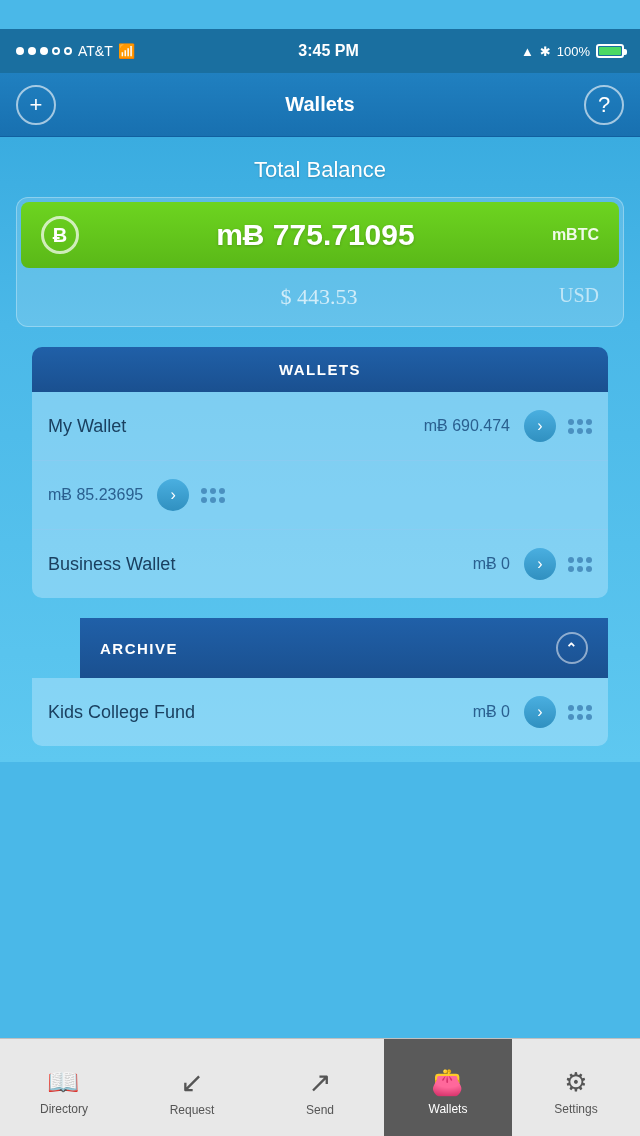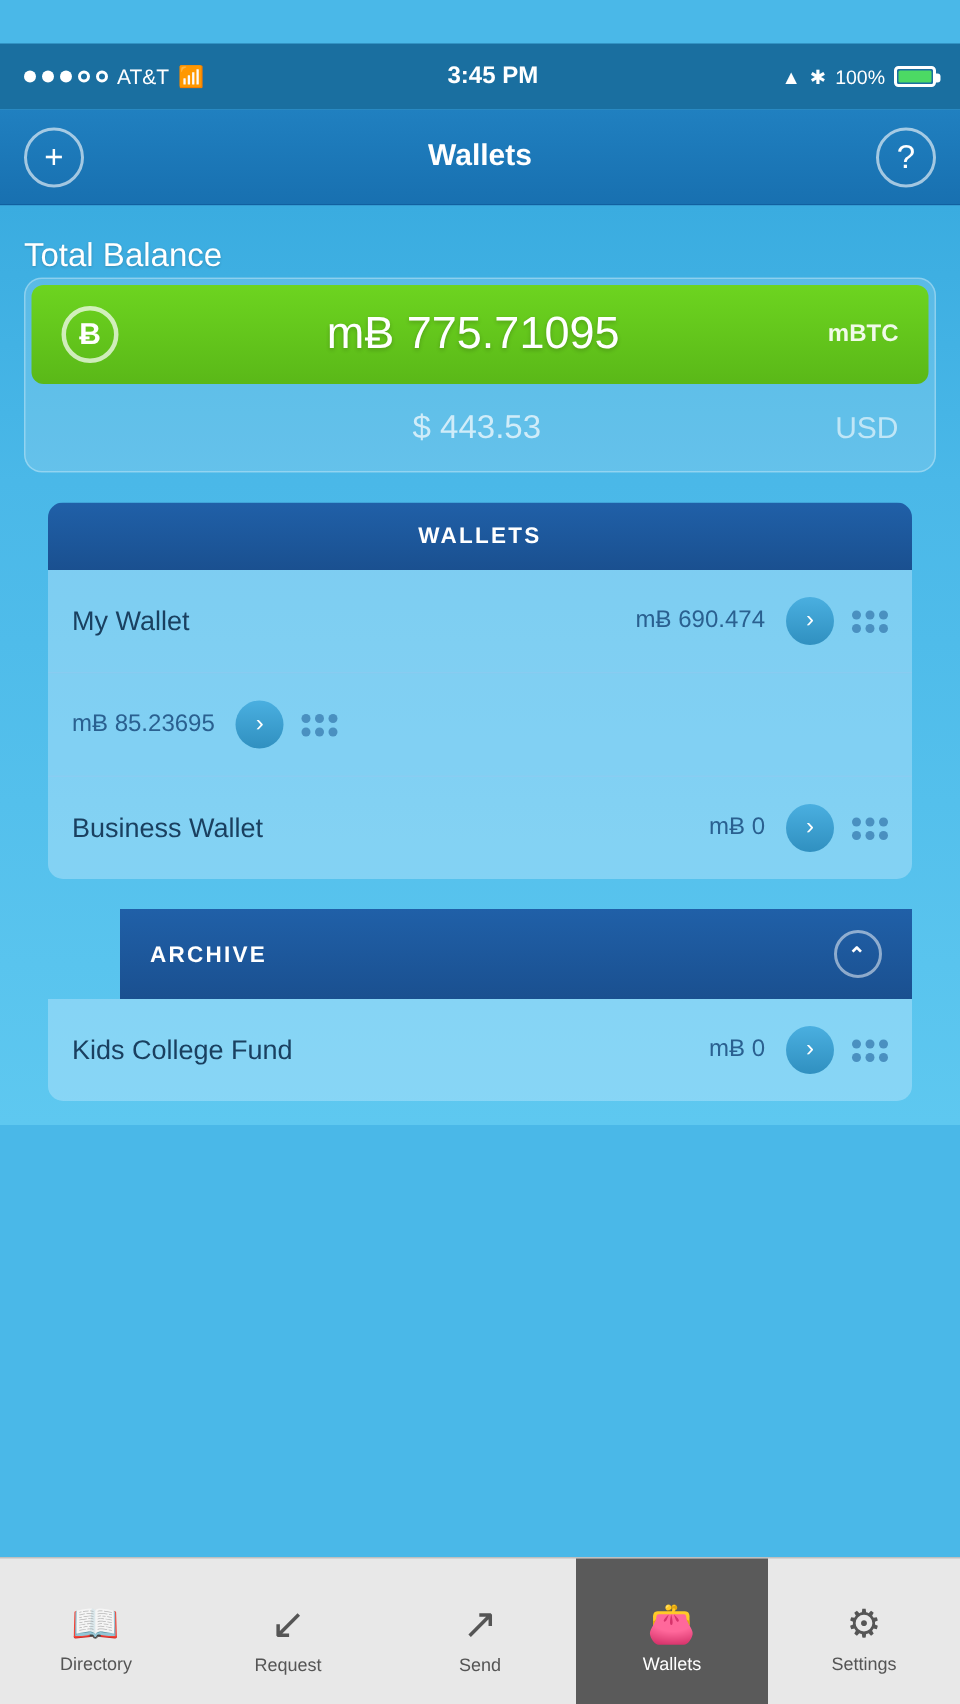--- a/index.html
+++ b/index.html
@@ -68,24 +68,25 @@
     .nav-title { color: white; font-size: 20px; font-weight: 700; }
 
     
     .main-content {
       width: 100%;
       background: linear-gradient(180deg, #3aace0 0%, #4ab8e8 30%, #5ec8f0 100%);
       padding: 20px 16px 0;
     }
 
     .total-balance-label {
+      text-align: center;
       color: white;
       font-size: 22px;
       font-weight: 400;
-      margin-bottom: 2px;
+      margin-bottom: 14px;
       text-shadow: 0 1px 2px rgba(0,0,0,0.2);
     }
 
     
     .balance-card {
       background: rgba(255,255,255,0.15);
       border-radius: 12px;
       padding: 4px;
       margin-bottom: 20px;
       border: 1px solid rgba(255,255,255,0.3);
@@ -105,35 +106,36 @@
       border: 3px solid rgba(255,255,255,0.7);
       display: flex; align-items: center; justify-content: center;
       color: white;
       font-size: 20px;
       font-weight: 700;
       flex-shrink: 0;
     }
     .btc-amount {
       color: white;
       font-size: 30px;
-      font-weight: 400;
+      font-weight: 700;
       text-shadow: 0 1px 3px rgba(0,0,0,0.2);
       flex: 1;
       text-align: center;
     }
     .btc-unit {
       color: rgba(255,255,255,0.9);
       font-size: 16px;
       font-weight: 600;
     }
     .balance-usd-row {
       padding: 12px 20px;
       display: flex;
-      align-items: flex-end;
+      align-items: flex-start;
       justify-content: space-between;
+      font-family: Liberation Serif, serif;
     }
     .usd-amount {
       color: rgba(255,255,255,0.7);
       font-size: 22px;
       font-weight: 300;
       flex: 1;
       text-align: center;
     }
     .usd-unit {
       color: rgba(255,255,255,0.6);

